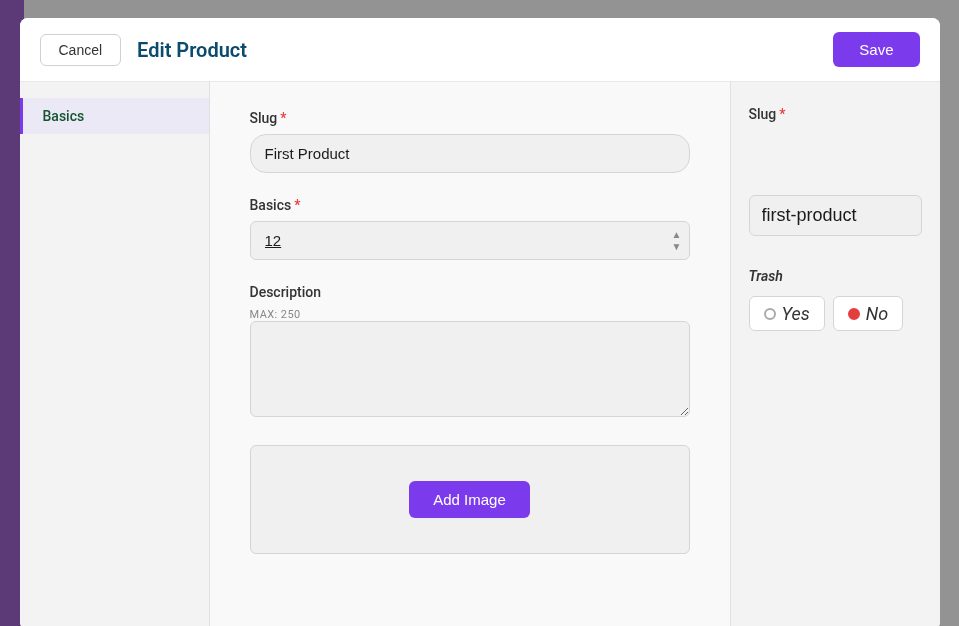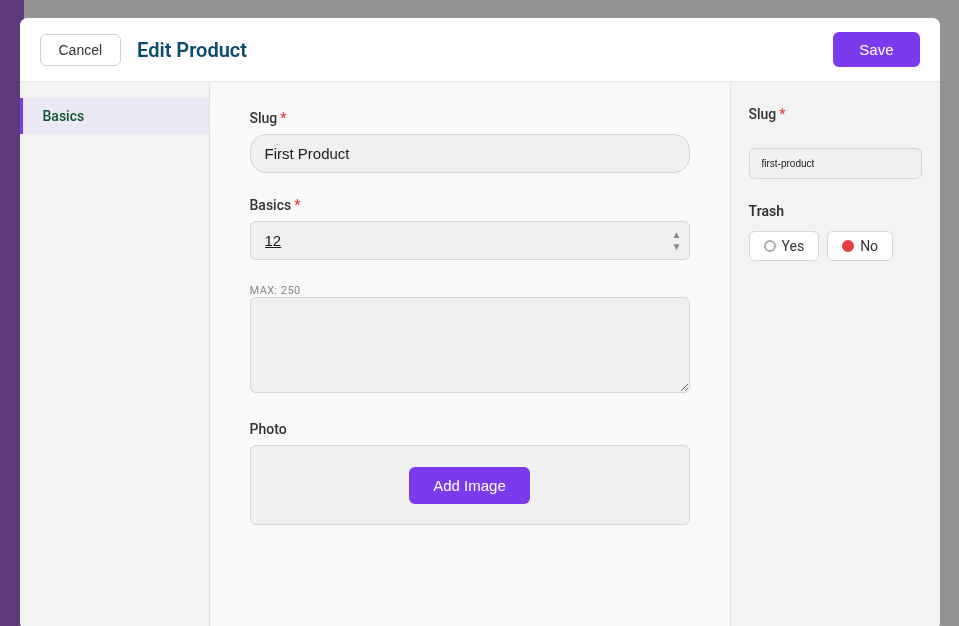--- a/index.html
+++ b/index.html
@@ -221,21 +221,21 @@
 
     .photo-upload {
       width: 100%;
       background: #f0f0f0;
       border: 1px solid #d5d5d5;
       border-radius: 6px;
       min-height: 80px;
       display: flex;
       align-items: center;
       justify-content: center;
-      padding: 20px;
+      padding: 35px;
     }
 
     .add-image-btn {
       background: #7c3aed;
       color: #fff;
       border: none;
       border-radius: 6px;
       padding: 10px 24px;
       font-size: 15px;
       font-weight: 500;
@@ -258,28 +258,30 @@
       display: flex;
       align-items: center;
       gap: 3px;
     }
 
     .slug-input {
       width: 100%;
       padding: 9px 12px;
       border: 1px solid #d5d5d5;
       border-radius: 6px;
-      font-size: 10px;
+      font-size: 18px;
       background: #f0f0f0;
       color: #1a1a1a;
       outline: none;
+      margin-top: 47px;
     }
 
     .sidebar-section {
-      margin-top: 24px;
+      margin-top: 32px;
+      font-style: italic;
     }
 
     .trash-label {
       font-size: 14px;
       font-weight: 600;
       color: #333;
       margin-bottom: 12px;
     }
 
     .radio-group {
@@ -289,21 +291,21 @@
 
     .radio-option {
       display: flex;
       align-items: center;
       gap: 6px;
       border: 1px solid #d5d5d5;
       border-radius: 6px;
       padding: 6px 14px;
       background: #fff;
       cursor: pointer;
-      font-size: 14px;
+      font-size: 18px;
       color: #333;
     }
 
     .radio-dot {
       width: 12px;
       height: 12px;
       border-radius: 50%;
       border: 2px solid #aaa;
     }
 
@@ -353,28 +355,28 @@
           <div class="price-input-wrapper">
             <input class="price-input" type="number" value="12" style="">
             <div class="price-spinners">
               <button class="spinner-btn">▲</button>
               <button class="spinner-btn">▼</button>
             </div>
           </div>
         </div>
 
         <div class="form-group">
+          <label class="form-label">
+            <span>Description</span>
+          </label>
           <div class="form-sublabel">MAX: 250</div>
           <textarea class="form-textarea" style=""></textarea>
         </div>
 
         <div class="form-group">
-          <label class="form-label">
-            <span>Photo</span>
-          </label>
           <div class="photo-upload">
             <button class="add-image-btn">Add Image</button>
           </div>
         </div>
 
       </main>
 
       <aside class="modal-sidebar">
 
         <div>

